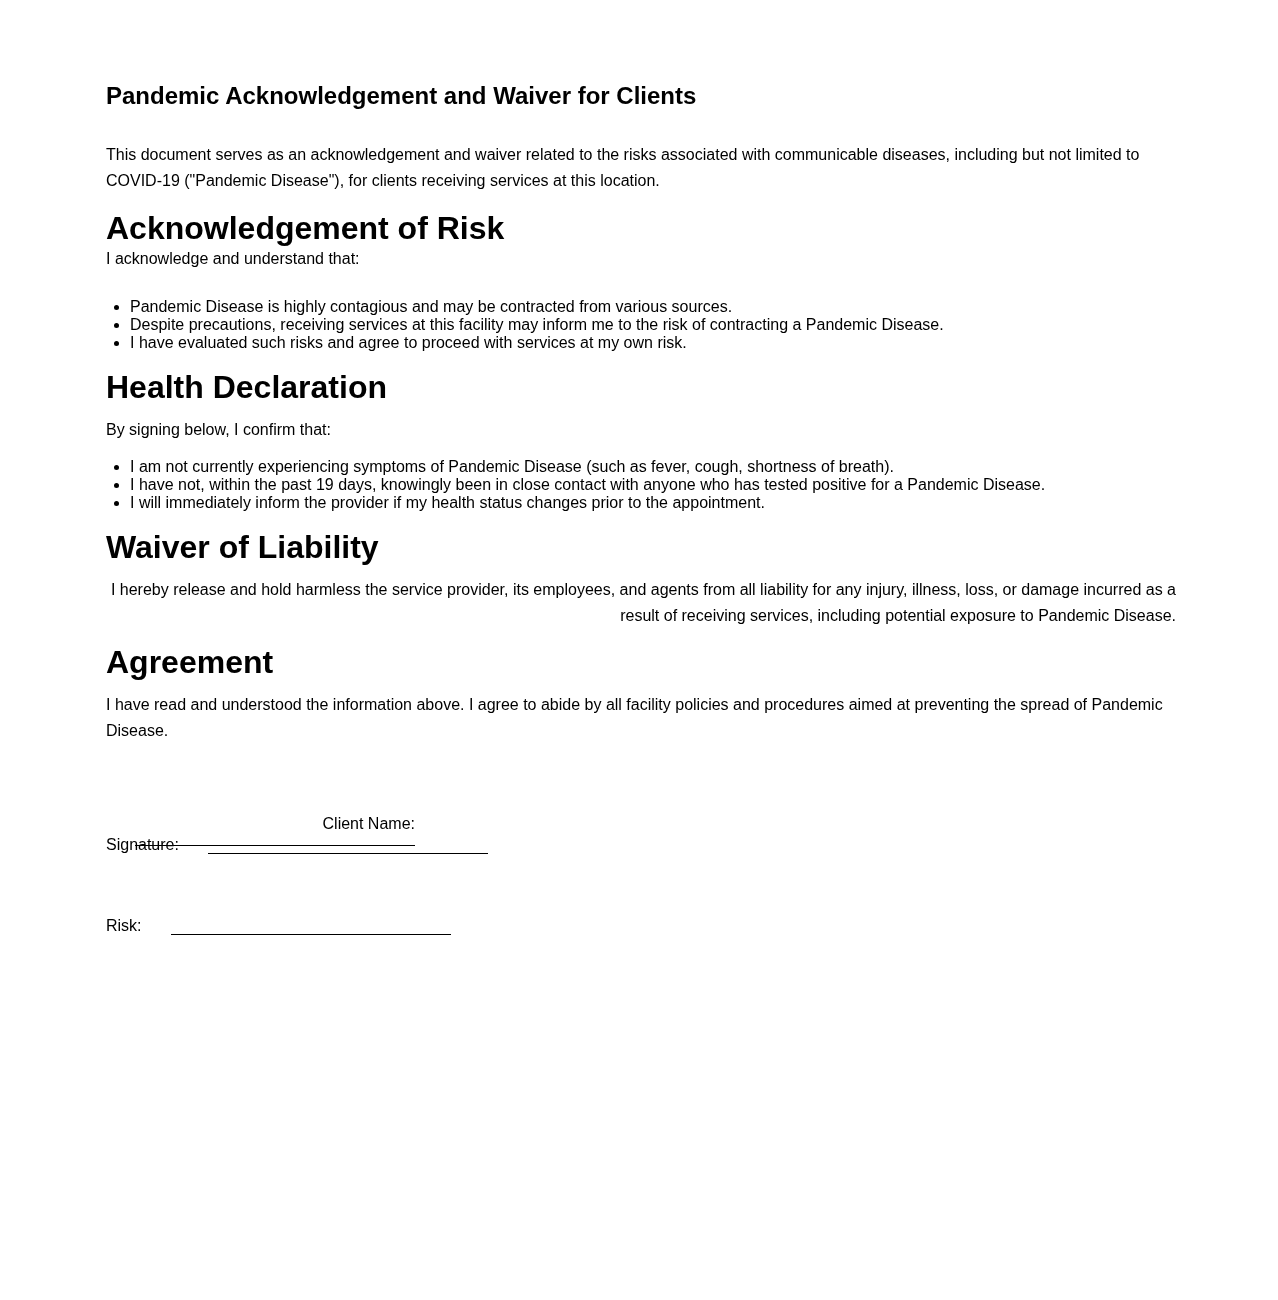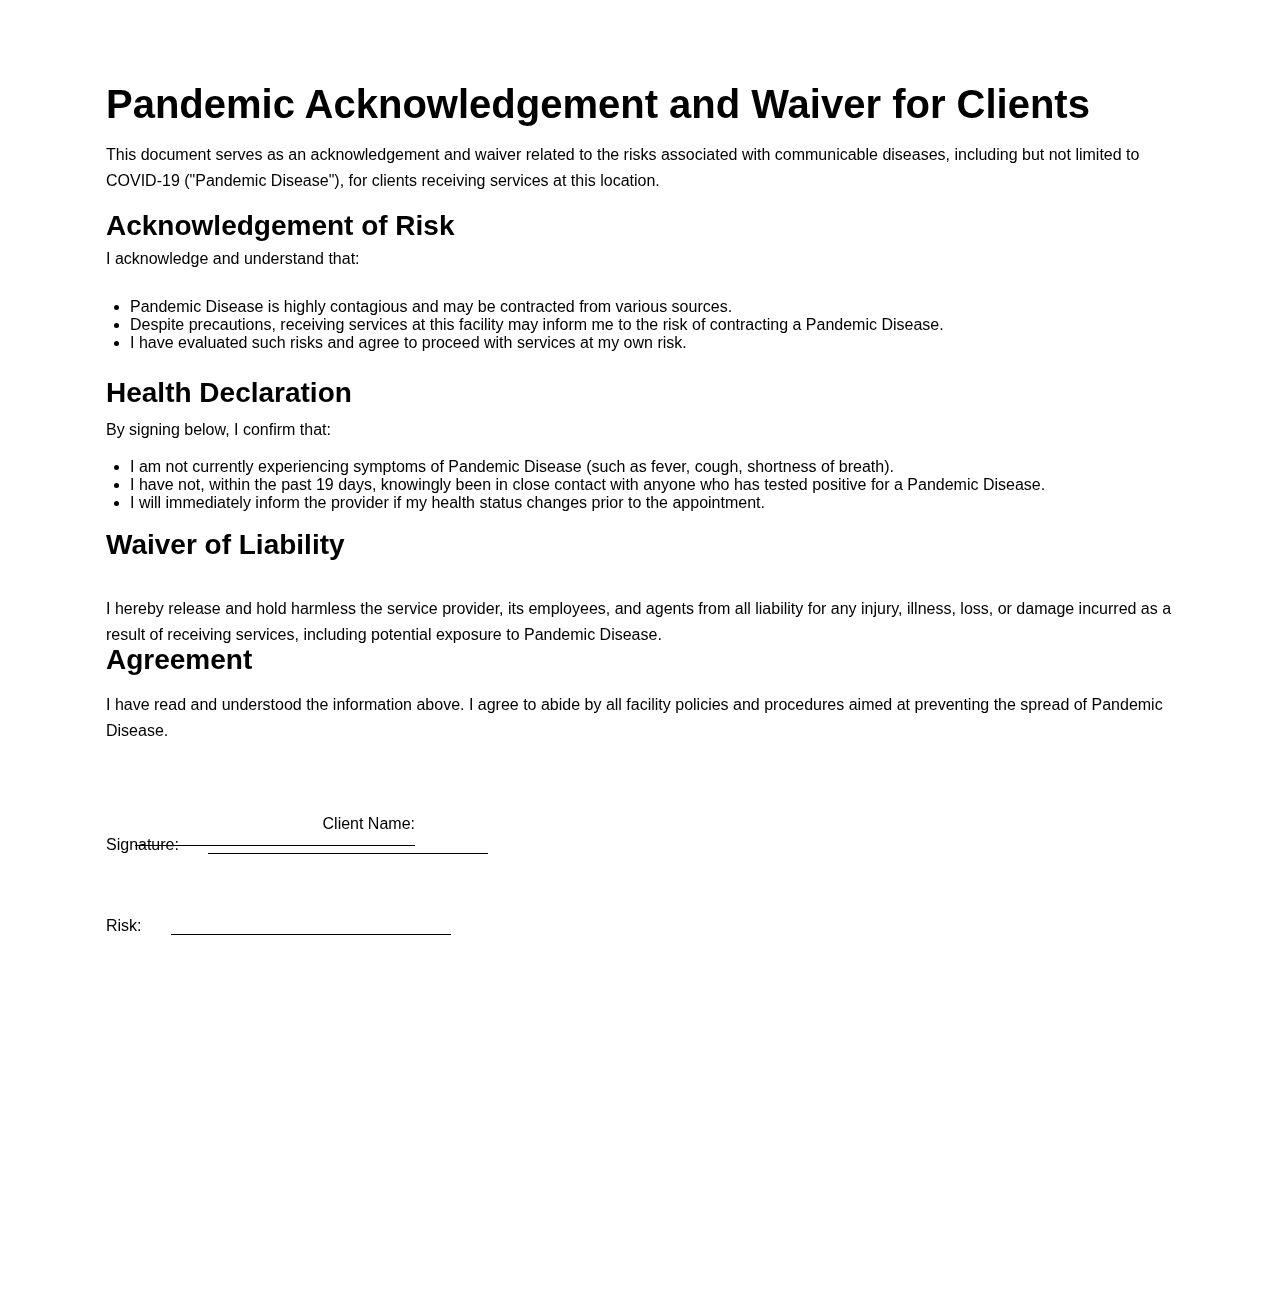--- a/index.html
+++ b/index.html
@@ -4,55 +4,55 @@
 <style>
   html, body { margin: 0; padding: 0; background: #ffffff; }
   body {
     width: 1278px; height: 1300px;
     font-family: "Liberation Sans", sans-serif;
     color: #000;
     font-size: 16px;
   }
   .doc { position: absolute; left: 106px; top: 0; width: 1070px; }
   h1 {
-    font-size: 40px; font-weight: bold; margin: 0;
+    font-size: 24px; font-weight: bold; margin: 0;
     position: absolute; top: 82px; white-space: nowrap;
   }
   .p { position: absolute; line-height: 25.5px; margin: 0; }
-  h2 { position: absolute; font-size: 28px; font-weight: bold; margin: 0; white-space: nowrap; }
+  h2 { position: absolute; font-size: 32px; font-weight: bold; margin: 0; white-space: nowrap; }
   ul { position: absolute; margin: 0; padding-left: 24px; line-height: 18px; }
   li { margin: 0; }
   .sig { position: absolute; left: 0; display: flex; align-items: flex-end; }
   .sig .line { border-bottom: 1px solid #000; width: 280px; margin-left: 29px; height: 12px; }
 </style>
 </head>
 <body>
 
 <div class="doc">
   <h1>Pandemic Acknowledgement and Waiver for Clients</h1>
   <p class="p" style="top:142px;">This document serves as an acknowledgement and waiver related to the risks associated with communicable diseases, including but not limited to COVID-19 ("Pandemic Disease"), for clients receiving services at this location.</p>
 
   <h2 style="top:210px;">Acknowledgement of Risk</h2>
   <p class="p" style="top:246px;">I acknowledge and understand that:</p>
   <ul style="top:298px;">
     <li>Pandemic Disease is highly contagious and may be contracted from various sources.</li>
     <li>Despite precautions, receiving services at this facility may inform me to the risk of contracting a Pandemic Disease.</li>
     <li>I have evaluated such risks and agree to proceed with services at my own risk.</li>
   </ul>
 
-  <h2 style="top:377px;">Health Declaration</h2>
+  <h2 style="top:369px;">Health Declaration</h2>
   <p class="p" style="top:417px;">By signing below, I confirm that:</p>
   <ul style="top:458px;">
     <li>I am not currently experiencing symptoms of Pandemic Disease (such as fever, cough, shortness of breath).</li>
     <li>I have not, within the past 19 days, knowingly been in close contact with anyone who has tested positive for a Pandemic Disease.</li>
     <li>I will immediately inform the provider if my health status changes prior to the appointment.</li>
   </ul>
 
   <h2 style="top:529px;">Waiver of Liability</h2>
-  <p class="p" style="top:596px;">I hereby release and hold harmless the service provider, its employees, and agents from all liability for any injury, illness, loss, or damage incurred as a result of receiving services, including potential exposure to Pandemic Disease.</p>
+  <p class="p" style="top:577px;text-align:right;">I hereby release and hold harmless the service provider, its employees, and agents from all liability for any injury, illness, loss, or damage incurred as a result of receiving services, including potential exposure to Pandemic Disease.</p>
 
   <h2 style="top:644px;">Agreement</h2>
   <p class="p" style="top:692px;">I have read and understood the information above. I agree to abide by all facility policies and procedures aimed at preventing the spread of Pandemic Disease.</p>
 
   <div class="sig" style="top:815px;flex-direction:column;">
     <span>Client Name:</span>
     <span class="line"></span>
   </div>
   <div class="sig" style="top:836px;">
     <span>Signature:</span>

